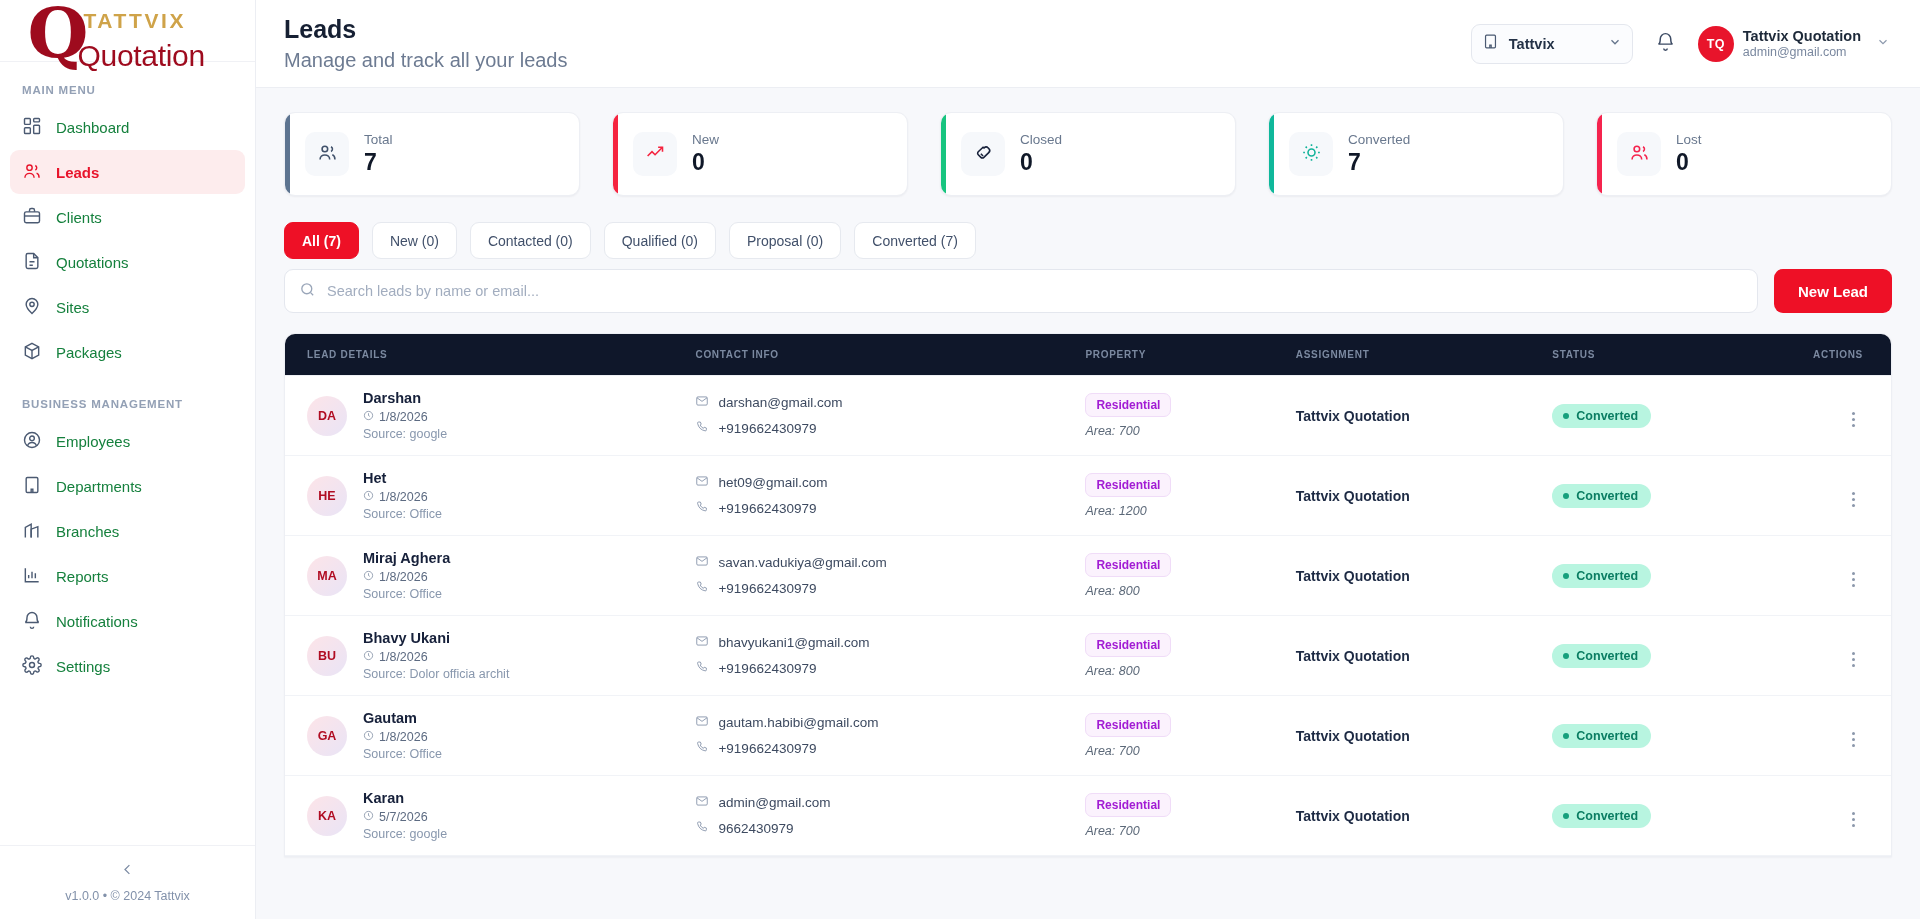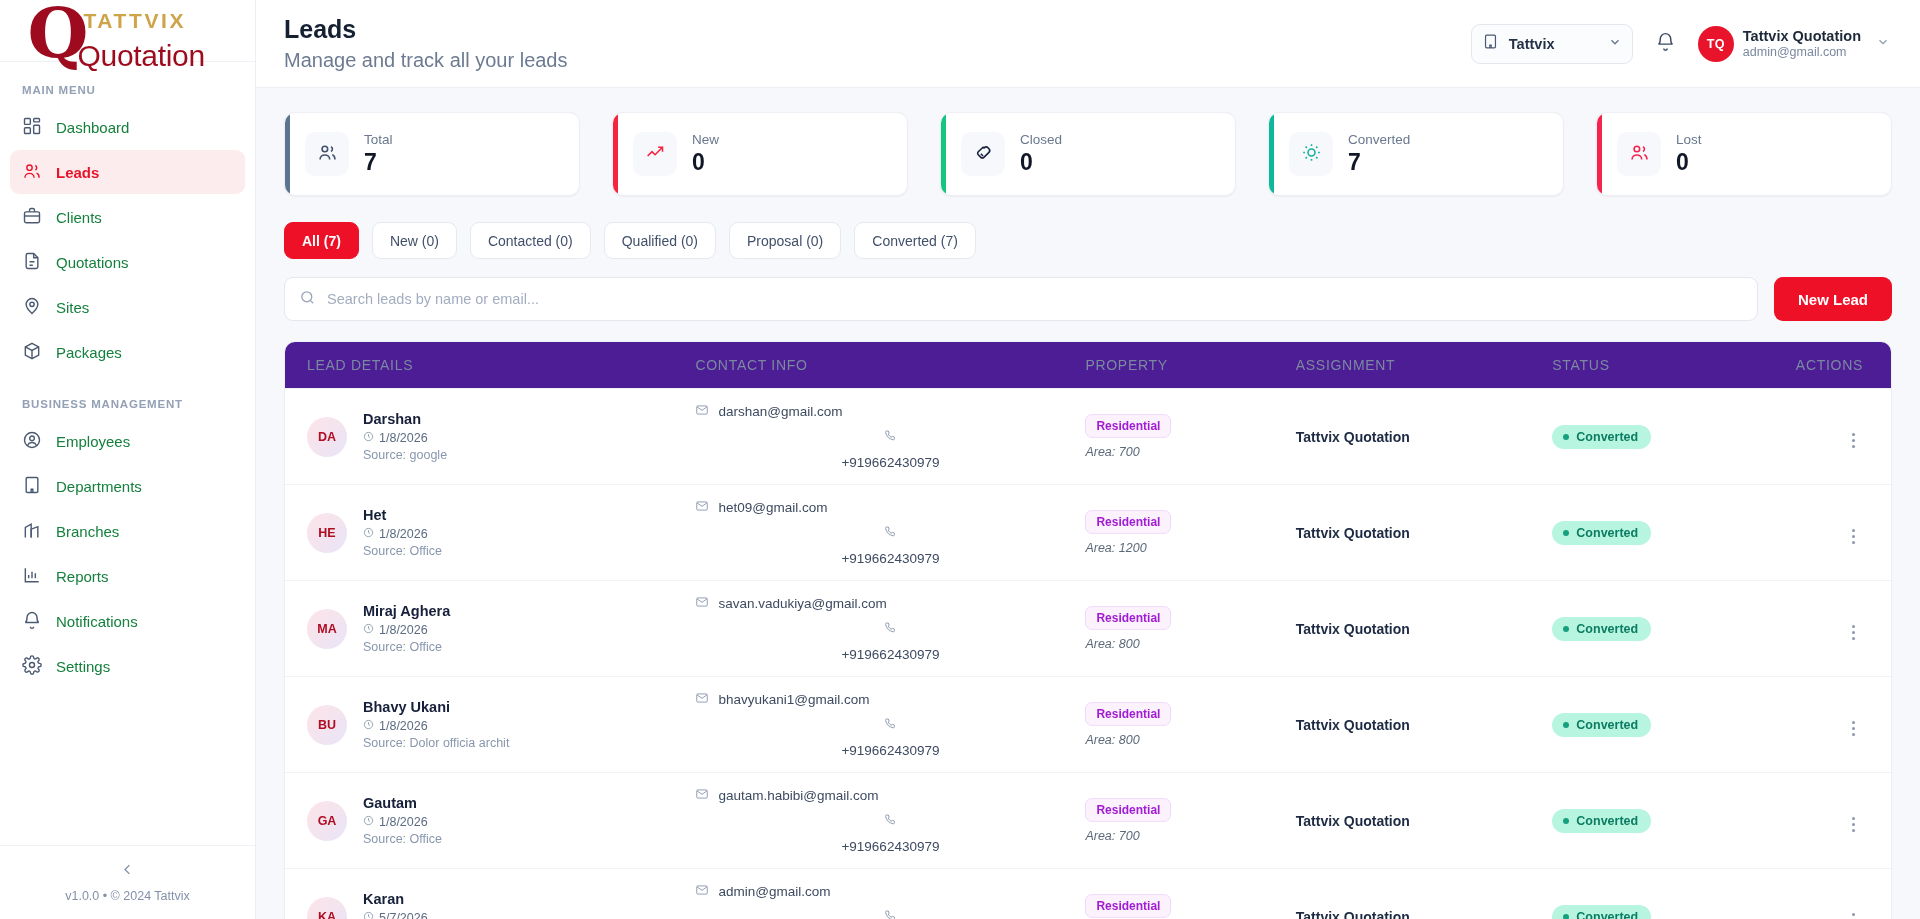--- a/index.html
+++ b/index.html
@@ -132,21 +132,21 @@
   .tabs { display: flex; gap: 13px; margin-top: 26px; }
   .tab {
     height: 37px; padding: 0 17px; border-radius: 9px;
     border: 1px solid #e6e9ef; background: #ffffff;
     display: flex; align-items: center;
     font-size: 14px; color: #41506a; cursor: pointer;
   }
   .tab.active { background: #ee1026; border-color: #ee1026; color: #fff; font-weight: 600; }
 
   
-  .search-row { display: flex; gap: 16px; margin-top: 18px; align-items: center; }
+  .search-row { display: flex; gap: 16px; margin-top: 10px; align-items: center; }
   .search-box {
     flex: 1; height: 44px; background: #fff;
     border: 1px solid #e4e7ee; border-radius: 9px;
     display: flex; align-items: center; gap: 11px; padding: 0 14px;
   }
   .search-box svg { stroke: #9aa6b9; fill: none; stroke-width: 1.9; width: 17px; height: 17px; flex: none; }
   .search-box input {
     border: none; outline: none; flex: 1; font-size: 14.5px; color: #243247;
     font-family: "Liberation Sans", sans-serif; background: transparent;
   }
@@ -159,23 +159,23 @@
 
   
   .table-card {
     margin-top: 20px; background: #fff;
     border: 1px solid #edeff4; border-radius: 11px 11px 0 0;
     box-shadow: 0 1px 2px rgba(16,24,40,.04);
     overflow: hidden;
   }
   table { width: 100%; border-collapse: collapse; table-layout: fixed; }
   thead th {
-    font-size: 14px; font-weight: 400; letter-spacing: 0.7px;
+    font-size: 10px; font-weight: 700; letter-spacing: 0.7px;
     color: #7b89a0; text-align: left;
-    padding: 15px 0 15px 0; background: #4c1d95;
+    padding: 15px 0 15px 0; background: #0f172a;
     border-bottom: 1px solid #eef0f4;
   }
   th.c-lead   { width: 400px; padding-left: 22px; }
   th.c-contact{ width: 380px; }
   th.c-prop   { width: 205px; }
   th.c-assign { width: 250px; }
   th.c-status { width: 210px; }
   th.c-actions{ width: 120px; text-align: right; padding-right: 28px; }
 
   tbody tr { border-bottom: 1px solid #f1f3f7; }
@@ -191,21 +191,21 @@
   }
   .lead-name { font-size: 14.5px; font-weight: 700; color: #16203a; }
   .lead-date {
     font-size: 12.5px; color: #5d6b82; margin-top: 4px;
     display: flex; align-items: center; gap: 5px;
   }
   .lead-date svg { stroke: #7e8ca2; fill: none; stroke-width: 1.7; width: 11px; height: 11px; }
   .lead-source { font-size: 12.5px; color: #8897ad; margin-top: 3px; }
 
   .contact-line { display: flex; align-items: center; gap: 9px; font-size: 13.5px; color: #3d4a60; }
-  .contact-line + .contact-line { margin-top: 9px; flex-direction: column; }
+  .contact-line + .contact-line { margin-top: 9px; }
   .contact-line svg { stroke: #8b98ad; fill: none; stroke-width: 1.6; width: 14px; height: 14px; flex: none; }
 
   .badge-prop {
     display: inline-block; padding: 4px 10px; border-radius: 7px;
     background: #fbf2fd; border: 1px solid #f0dcf8;
     color: #a21cd4; font-size: 12px; font-weight: 600;
   }
   .area-text { font-size: 12.5px; color: #5b6878; margin-top: 7px; font-style: italic; }
 
   .assign-text { font-size: 14px; font-weight: 700; color: #1d2a44; }

